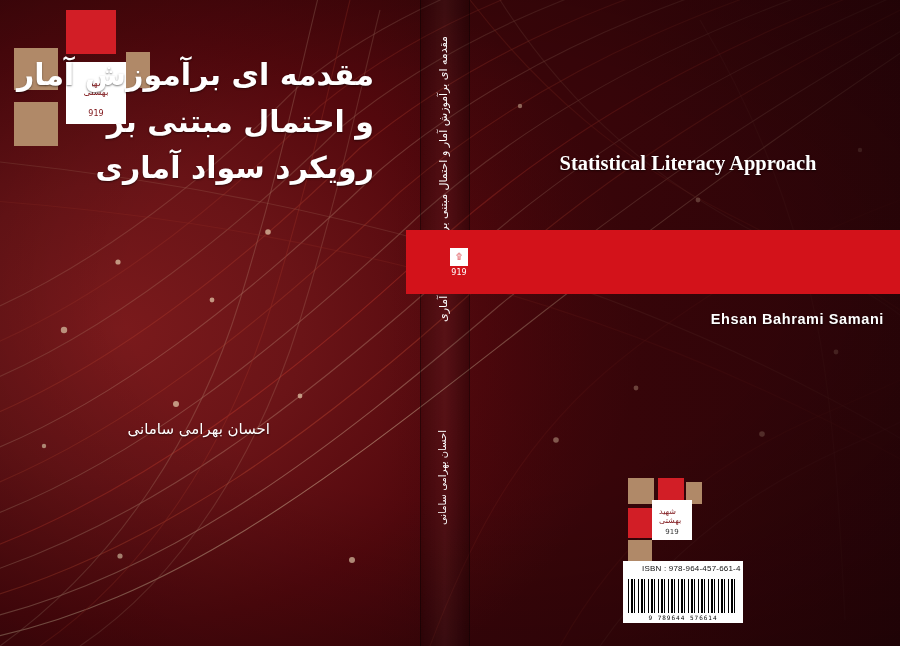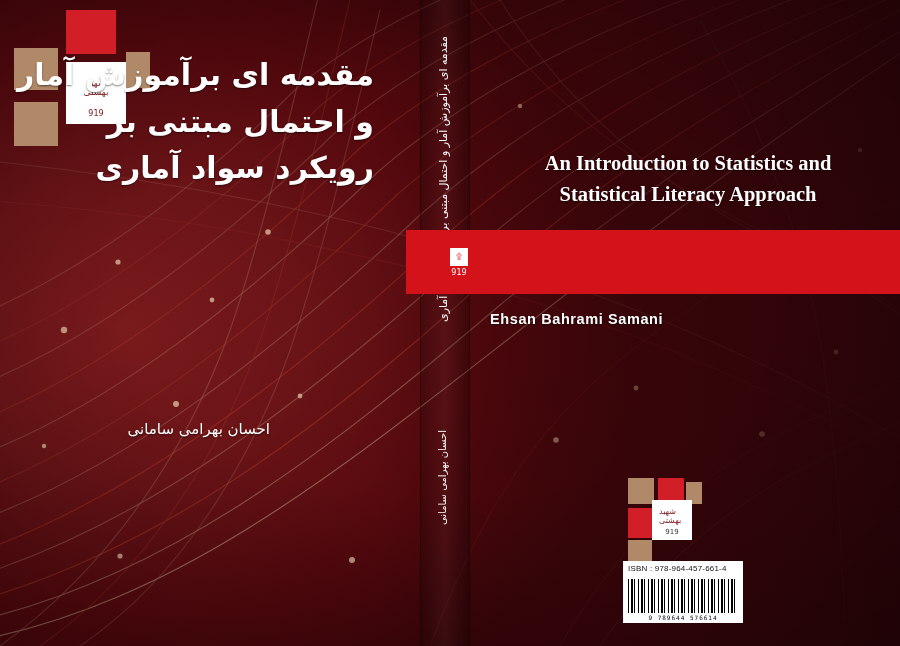--- a/index.html
+++ b/index.html
@@ -193,24 +193,24 @@
     font-family: "DejaVu Sans", sans-serif;
   }
   .band-emblem .num {
     margin-top: 2px;
     font-size: 8px;
     color: #ffffff;
     font-family: "DejaVu Sans", sans-serif;
   }
   .en-author {
     position: absolute;
-    left: 22px;
+    left: 16px;
     top: 311px;
     width: 400px;
-    text-align: left;
+    text-align: right;
     color: #ffffff;
     font-family: "Liberation Sans", sans-serif;
     font-weight: bold;
     font-size: 14.5px;
     letter-spacing: 0.6px;
     text-shadow: 0 1px 2px rgba(0,0,0,0.55);
   }
 
   
   .pub-block {
@@ -252,21 +252,21 @@
     left: 155px;
     top: 561px;
     width: 120px;
     height: 14px;
     background: #ffffff;
     color: #111111;
     font-family: "Liberation Sans", sans-serif;
     font-size: 8px;
     display: flex;
     align-items: center;
-    padding-left: 5px;
+    padding-left: 19px;
     box-sizing: border-box;
     letter-spacing: 0.2px;
   }
   .barcode {
     position: absolute;
     left: 155px;
     top: 575px;
     width: 120px;
     height: 48px;
     background: #ffffff;
@@ -368,21 +368,20 @@
   </div>
 
   <div class="spine">
     <div class="spine-text spine-title">مقدمه ای برآموزش آمار و احتمال مبتنی بر رویکرد سواد آماری</div>
     <div class="spine-text spine-author">احسان بهرامی سامانی</div>
   </div>
 
   <div class="front-cover">
 
     <div class="en-title">
-      <div>An Introduction to Statistics and</div>
       <div>Statistical Literacy Approach</div>
     </div>
 
     <div class="red-band">
       <div class="band-emblem">
         <div class="mark">۩</div>
         <div class="num">919</div>
       </div>
     </div>
 

